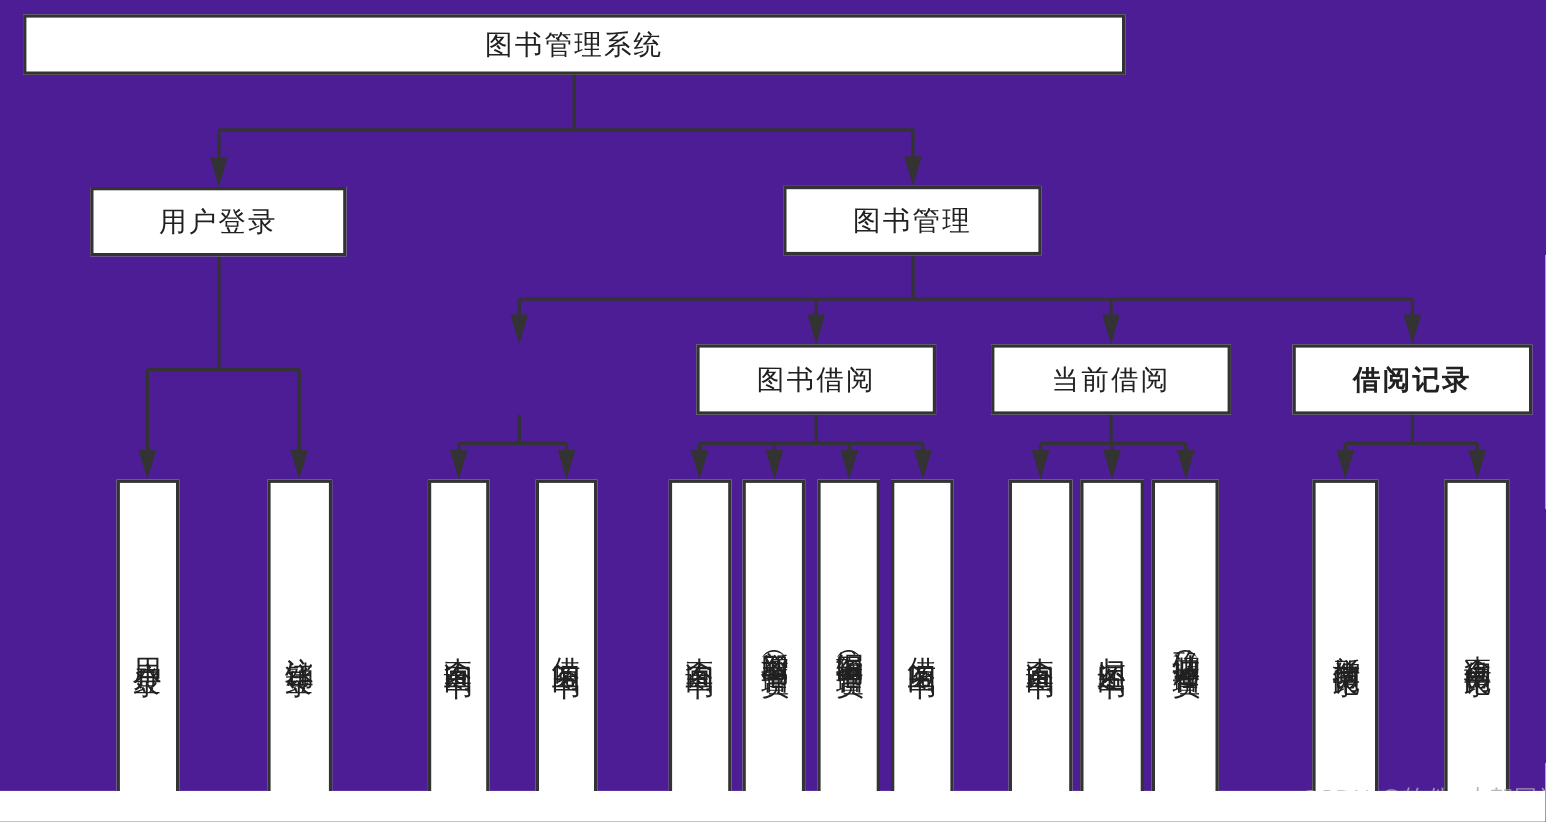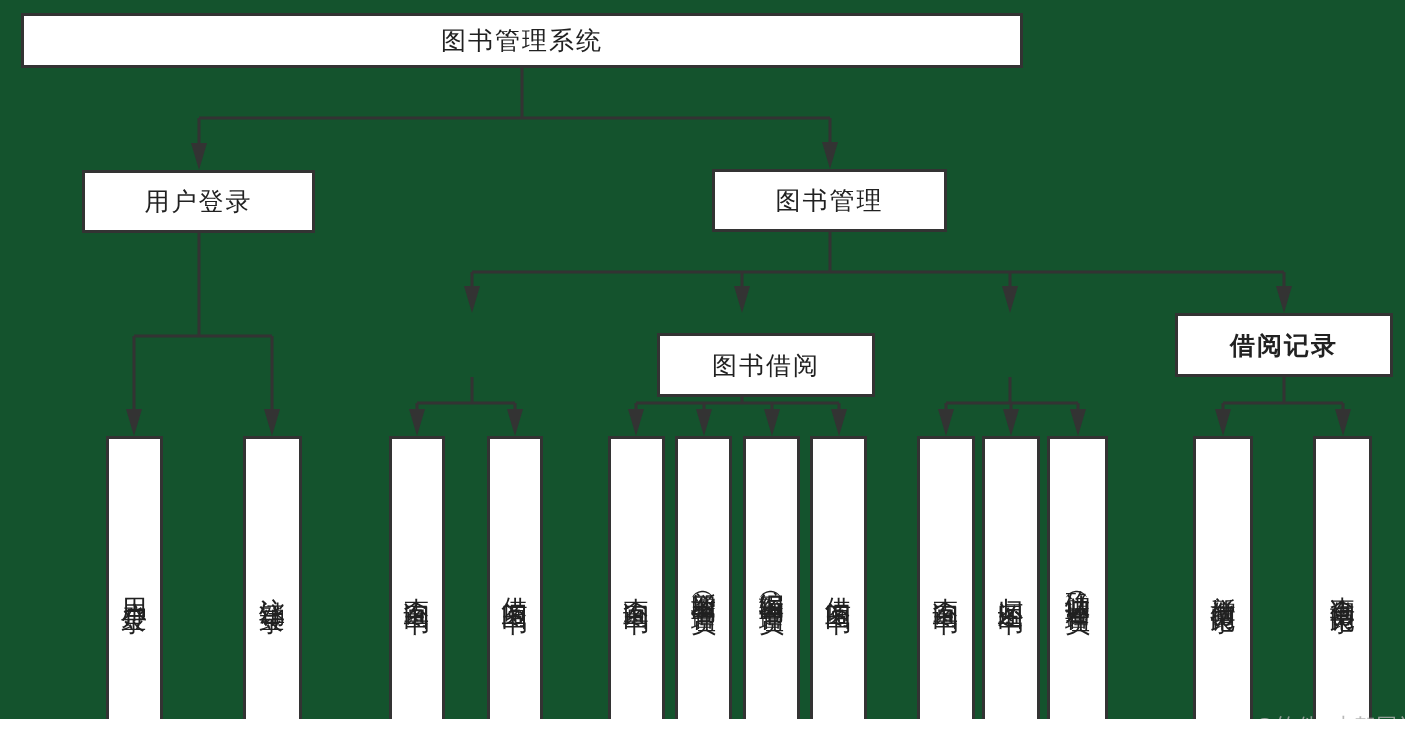--- a/index.html
+++ b/index.html
@@ -4,21 +4,21 @@
 <style>
   html, body {
     margin: 0;
     padding: 0;
     background: #ffffff;
   }
   .canvas {
     position: relative;
     width: 1405px;
     height: 719px;
-    background: #14532d;
+    background: #4c1d95;
     font-family: "Liberation Sans", sans-serif;
     overflow: hidden;
   }
   .connector-layer {
     position: absolute;
     left: 0;
     top: 0;
     width: 1405px;
     height: 747px;
     pointer-events: none;
@@ -116,22 +116,25 @@
     <span>图书管理系统</span>
   </div>
 
   <div class="node" style="left:82px; top:170px; width:233px; height:63px;">
     <span>用户登录</span>
   </div>
   <div class="node" style="left:712px; top:169px; width:235px; height:63px;text-align:right;">
     <span>图书管理</span>
   </div>
 
-  <div class="node" style="left:657px; top:313px; width:218px; height:64px;margin-top:20px;">
+  <div class="node" style="left:633px; top:313px; width:218px; height:64px;">
     <span>图书借阅</span>
+  </div>
+  <div class="node" style="left:901px; top:313px; width:218px; height:64px;">
+    <span>当前借阅</span>
   </div>
   <div class="node" style="left:1175px; top:313px; width:218px; height:64px;font-weight:bold;">
     <span>借阅记录</span>
   </div>
 
   <div class="leaf" style="left:106px; width:57px;">
     <span class="vtext">用户登录</span>
   </div>
   <div class="leaf" style="left:243px; width:59px;">
     <span class="vtext">注销登录</span>

